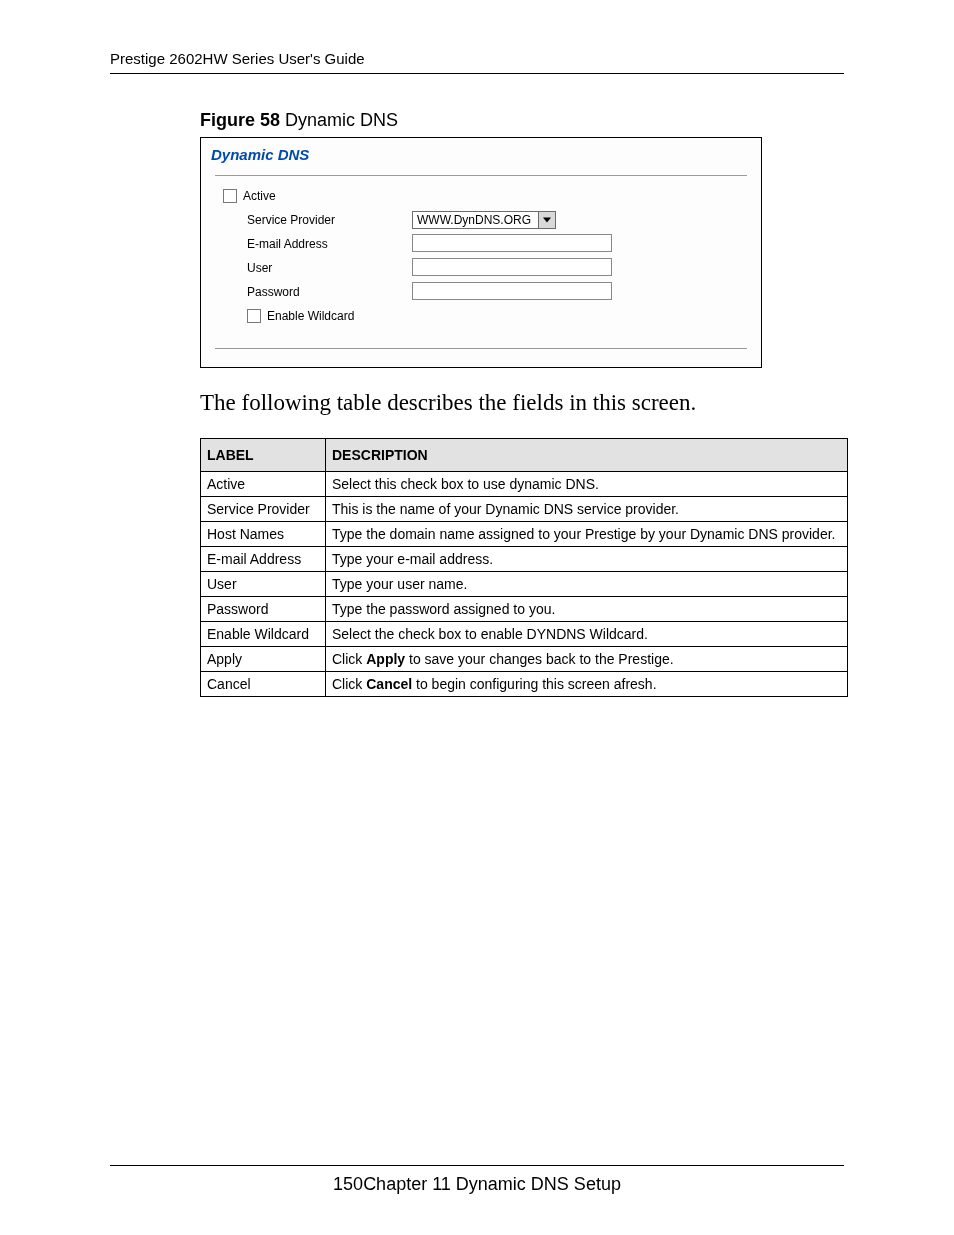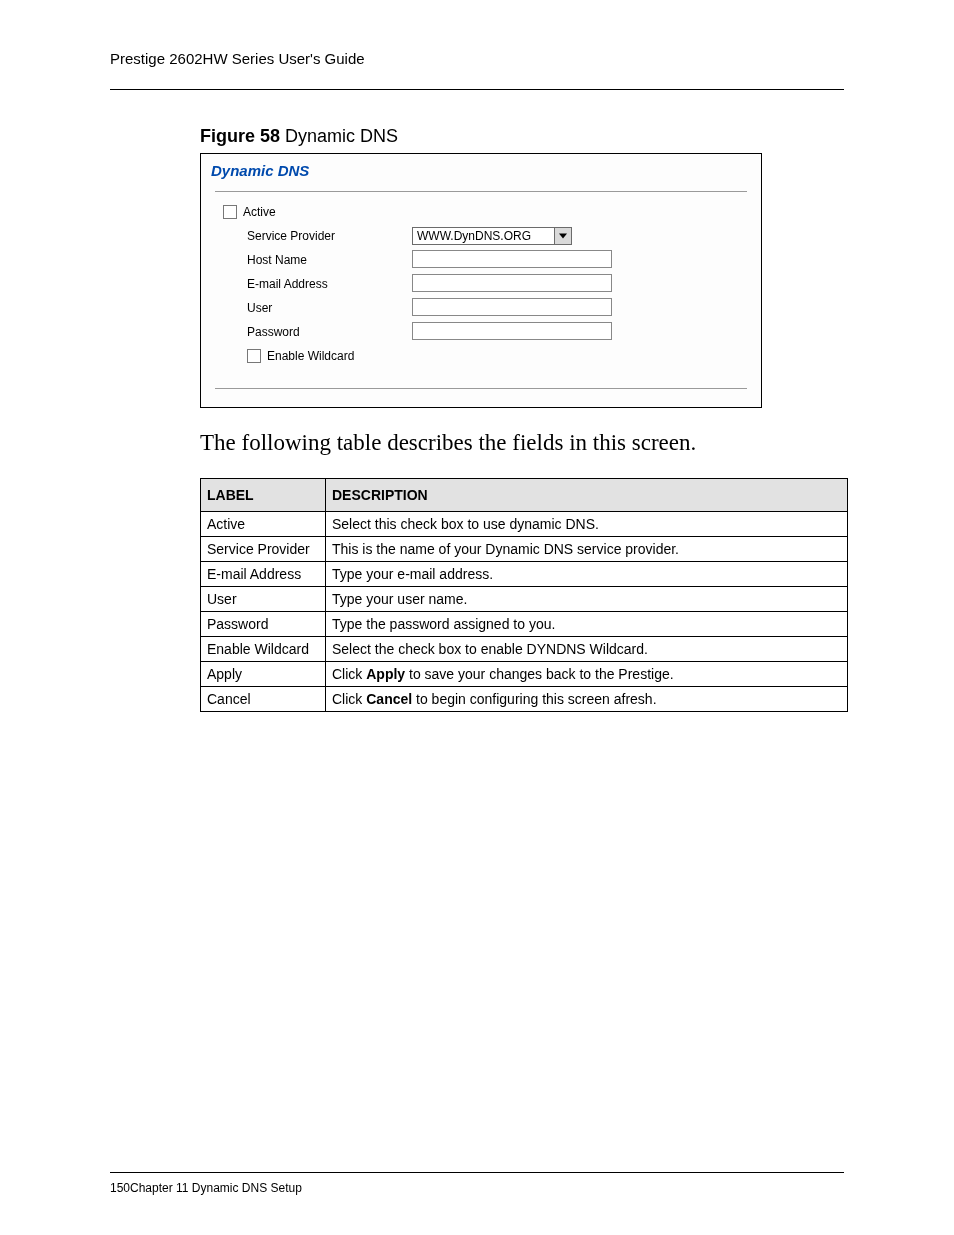--- a/index.html
+++ b/index.html
@@ -11,21 +11,21 @@
     width: 954px;
   }
   .page {
     padding: 50px 110px 40px 110px;
     box-sizing: border-box;
     min-height: 1235px;
     position: relative;
   }
   .running-header {
     font-size: 15px;
-    padding-bottom: 22px;
+    padding-bottom: 6px;
     border-bottom: 1px solid #000;
     margin-bottom: 36px;
   }
   .caption {
     font-size: 18px;
     margin: 0 0 6px 90px;
   }
   .caption .b { font-weight: bold; }
   
   .figure-panel {
@@ -72,21 +72,21 @@
     display: inline-block;
     margin-right: 6px;
   }
   .select-box {
     display: inline-flex;
     align-items: center;
     background: #fff;
     border: 1px solid #6b6b6b;
     height: 18px;
     font-size: 12px;
-    width: 160px;
+    width: 144px;
     box-sizing: border-box;
   }
   .select-text {
     flex: 1;
     padding: 0 4px;
     white-space: nowrap;
   }
   .select-btn {
     width: 16px;
     height: 100%;
@@ -150,23 +150,23 @@
   }
   table.desc-table td:first-child,
   table.desc-table th:first-child { width: 112px; }
   .footer {
     position: absolute;
     left: 110px;
     right: 110px;
     bottom: 40px;
     border-top: 1px solid #000;
     padding-top: 8px;
-    font-size: 12px;
-    display: flex;
-    justify-content: flex-start;
+    font-size: 18px;
+    display: flex;
+    justify-content: center;
   }
 </style>
 </head>
 <body>
 
 <div class="page">
 
   <div class="running-header">Prestige 2602HW Series User's Guide</div>
 
   <div class="caption">
@@ -192,24 +192,20 @@
             <span class="select-text">WWW.DynDNS.ORG</span>
             <span class="select-btn">
               <svg viewBox="0 0 10 6">
                   <polygon points="0,0 10,0 5,6" fill="#000"></polygon>
                 </svg>
             </span>
           </div>
         </div>
       </div>
 
-      <div class="form-row">
-        <div class="form-label-col indent">Host Name</div>
-        <div class="form-control-col"><span class="text-input"></span></div>
-      </div>
 
       <div class="form-row">
         <div class="form-label-col indent">E-mail Address</div>
         <div class="form-control-col"><span class="text-input"></span></div>
       </div>
 
       <div class="form-row">
         <div class="form-label-col indent">User</div>
         <div class="form-control-col"><span class="text-input"></span></div>
       </div>
@@ -245,20 +241,24 @@
     <tbody id="tbody">
         <tr>
           <td>Active</td>
           <td>Select this check box to use dynamic DNS.</td>
         </tr>
         <tr>
           <td>Service Provider</td>
           <td>This is the name of your Dynamic DNS service provider.</td>
         </tr>
         <tr>
+          <td>Host Names</td>
+          <td>Type the domain name assigned to your Prestige by your Dynamic DNS provider.</td>
+        </tr>
+        <tr>
           <td>E-mail Address</td>
           <td>Type your e-mail address.</td>
         </tr>
         <tr>
           <td>User</td>
           <td>Type your user name.</td>
         </tr>
         <tr>
           <td>Password</td>
           <td>Type the password assigned to you.</td>

